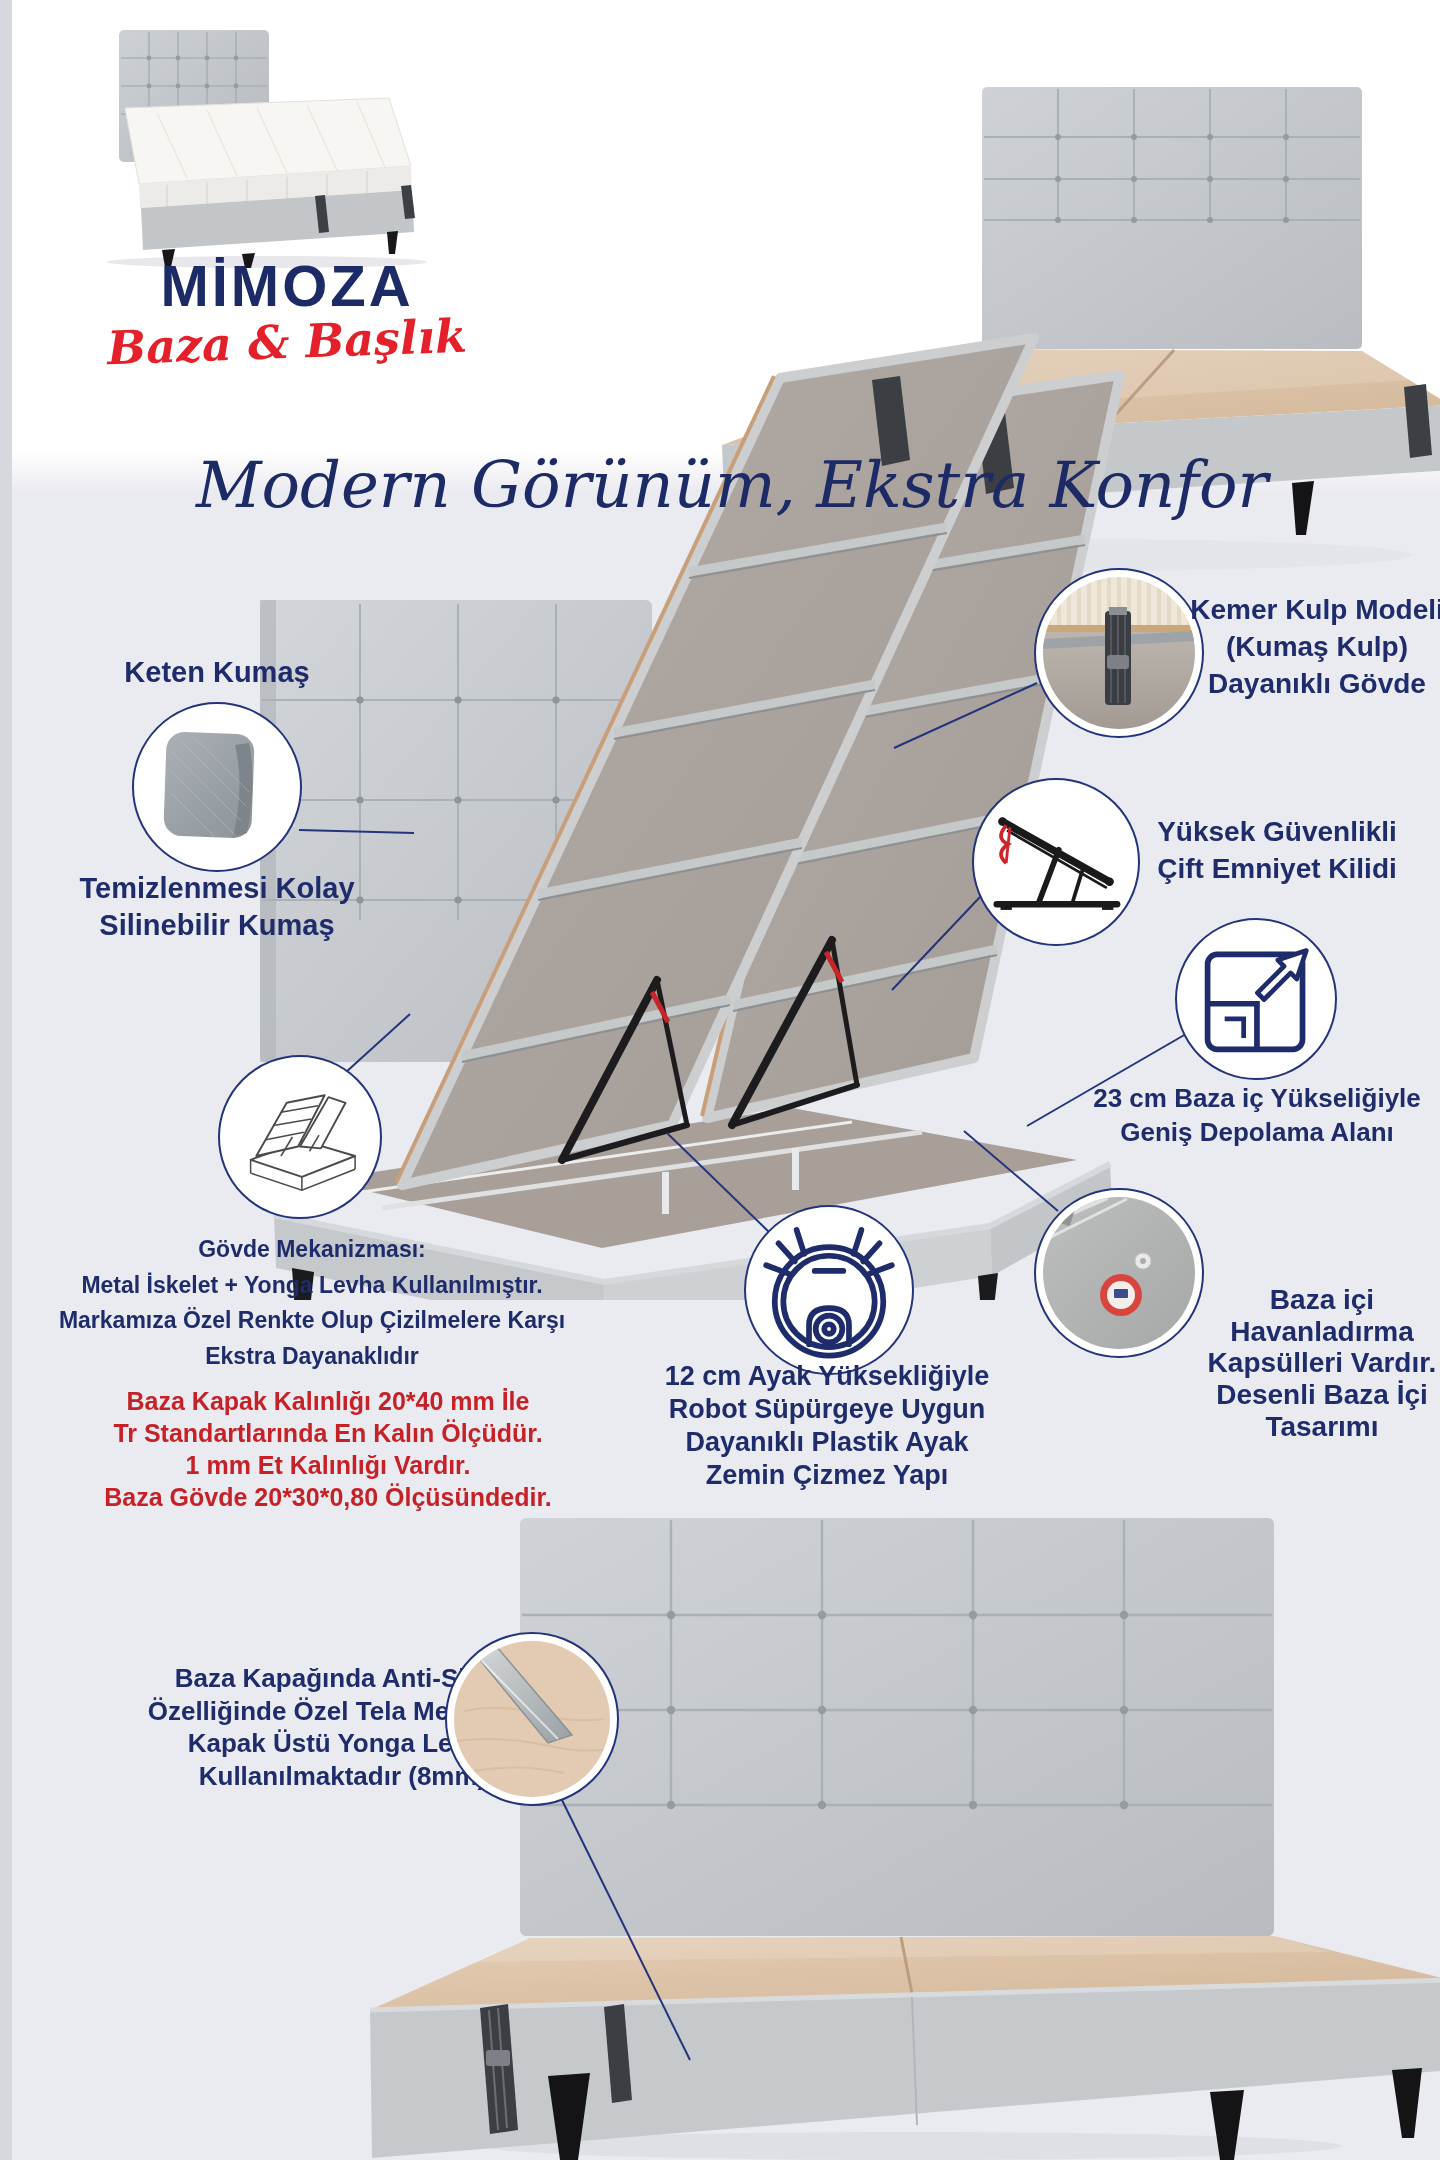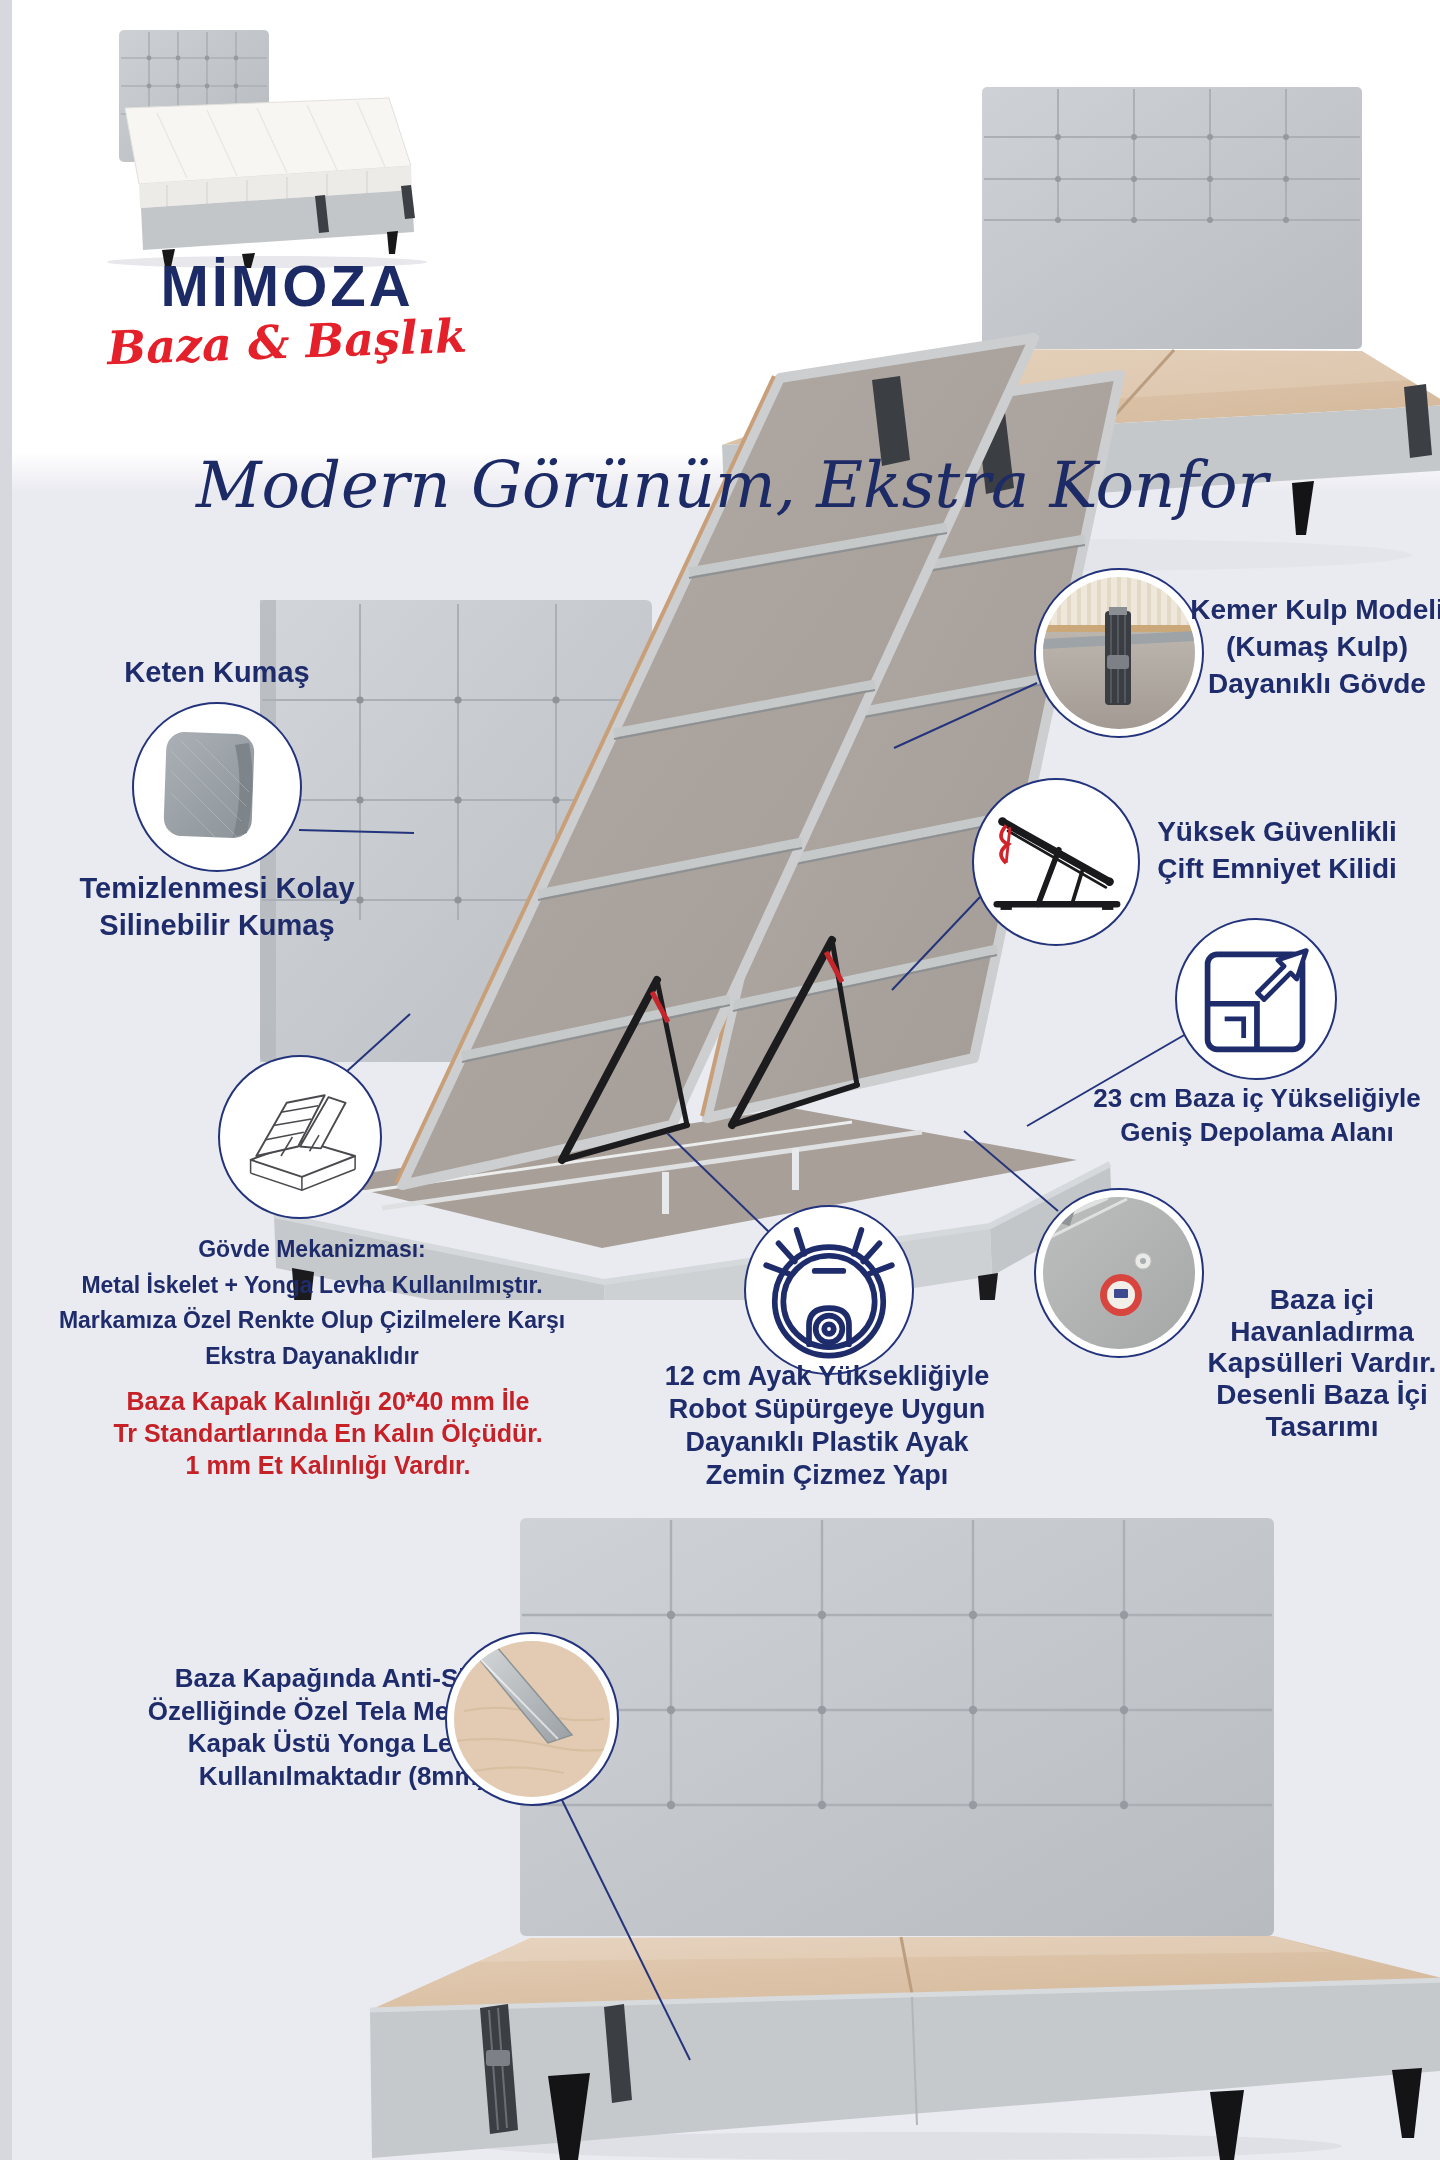--- a/index.html
+++ b/index.html
@@ -389,20 +389,21 @@
   </div>
   <div class="feature-text" style="left:0px;top:1232px;width:600px;font-size:23px;line-height:1.55;">
     <div>Gövde Mekanizması:</div>
     <div>Metal İskelet + Yonga Levha Kullanılmıştır.</div>
     <div>Markamıza Özel Renkte Olup Çizilmelere Karşı</div>
     <div>Ekstra Dayanaklıdır</div>
     <div class="red-lines" style="font-size:25px;line-height:1.28;">
       <div>Baza Kapak Kalınlığı 20*40 mm İle</div>
       <div>Tr Standartlarında En Kalın Ölçüdür.</div>
       <div>1 mm Et Kalınlığı Vardır.</div>
+      <div>Baza Gövde 20*30*0,80 Ölçüsündedir.</div>
     </div>
   </div>
 
   <div class="circle" style="left:732px;top:1205px;width:166px;height:166px;">
     <div class="icon-wrap">
       <svg width="158" height="158" viewBox="0 0 166 166">
         <g stroke="#1f2c6b" stroke-width="6" fill="none" stroke-linecap="round">
           <circle cx="83" cy="95" r="57"></circle>
           <circle cx="83" cy="95" r="48"></circle>
           <line x1="68" y1="63" x2="98" y2="63"></line>

